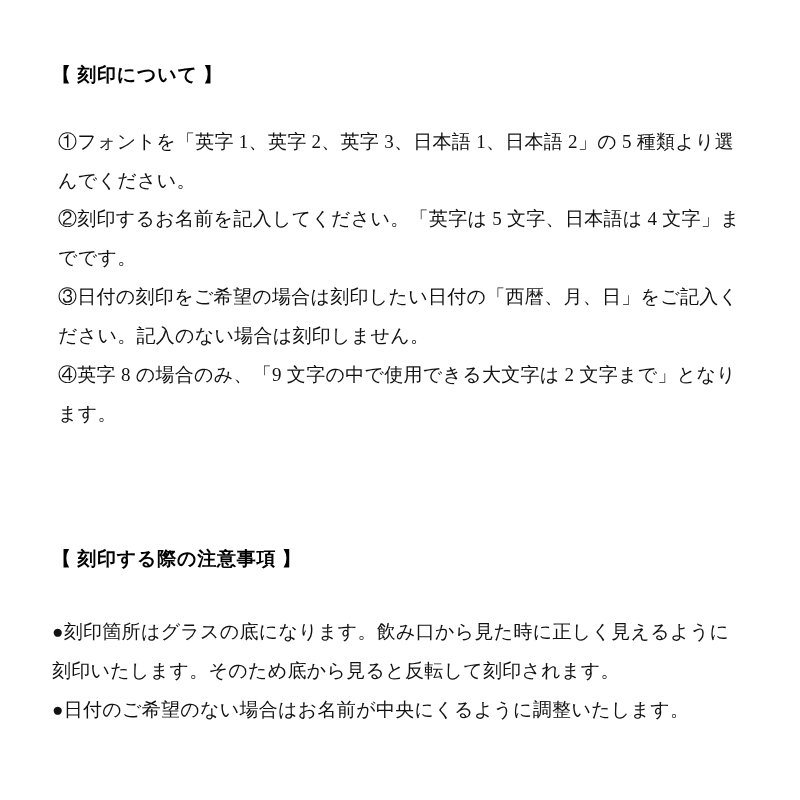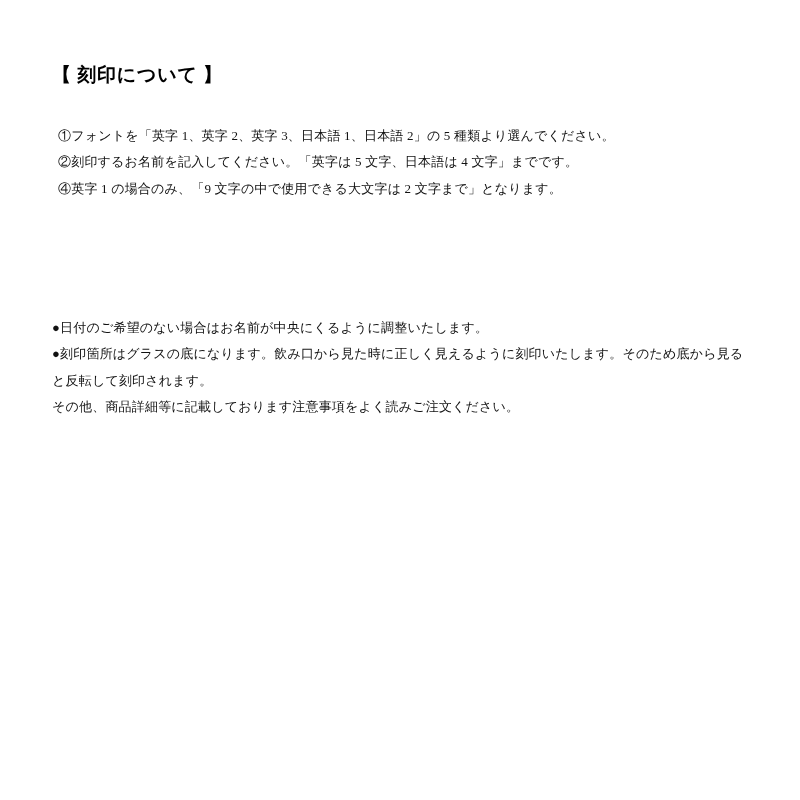--- a/index.html
+++ b/index.html
@@ -27,21 +27,21 @@
   }
   .section-heading {
     font-size: 19px;
     font-weight: bold;
     letter-spacing: 0.04em;
     line-height: 1.4;
     margin: 0 0 34px 0;
     color: #000000;
   }
   .section-body {
-    font-size: 13px;
+    font-size: 19px;
     line-height: 2.05;
     letter-spacing: 0.015em;
     color: #111111;
   }
   .para {
     margin: 0;
     text-indent: 0;
   }
   .para.indent {
     padding-left: 6px;
@@ -59,27 +59,28 @@
 </head>
 <body>
 
 <div class="page">
 
   <section class="section">
     <h2 class="section-heading">【 刻印について 】</h2>
     <div class="section-body">
       <p class="para indent">①フォントを「英字 1、英字 2、英字 3、日本語 1、日本語 2」の 5 種類より選んでください。</p>
       <p class="para indent">②刻印するお名前を記入してください。「英字は 5 文字、日本語は 4 文字」までです。</p>
-      <p class="para indent">④英字 1 の場合のみ、「9 文字の中で使用できる大文字は 2 文字まで」となります。</p>
+      <p class="para indent">③日付の刻印をご希望の場合は刻印したい日付の「西暦、月、日」をご記入ください。記入のない場合は刻印しません。</p>
+      <p class="para indent">④英字 8 の場合のみ、「9 文字の中で使用できる大文字は 2 文字まで」となります。</p>
     </div>
   </section>
 
   <div class="spacer-between-sections"></div>
 
   <section class="section">
+    <h2 class="section-heading second">【 刻印する際の注意事項 】</h2>
     <div class="section-body second">
+      <p class="para">●刻印箇所はグラスの底になります。飲み口から見た時に正しく見えるように刻印いたします。そのため底から見ると反転して刻印されます。</p>
       <p class="para">●日付のご希望のない場合はお名前が中央にくるように調整いたします。</p>
-      <p class="para">●刻印箇所はグラスの底になります。飲み口から見た時に正しく見えるように刻印いたします。そのため底から見ると反転して刻印されます。</p>
-      <p class="para">その他、商品詳細等に記載しております注意事項をよく読みご注文ください。</p>
     </div>
   </section>
 
 </div>
 
 </body></html>

